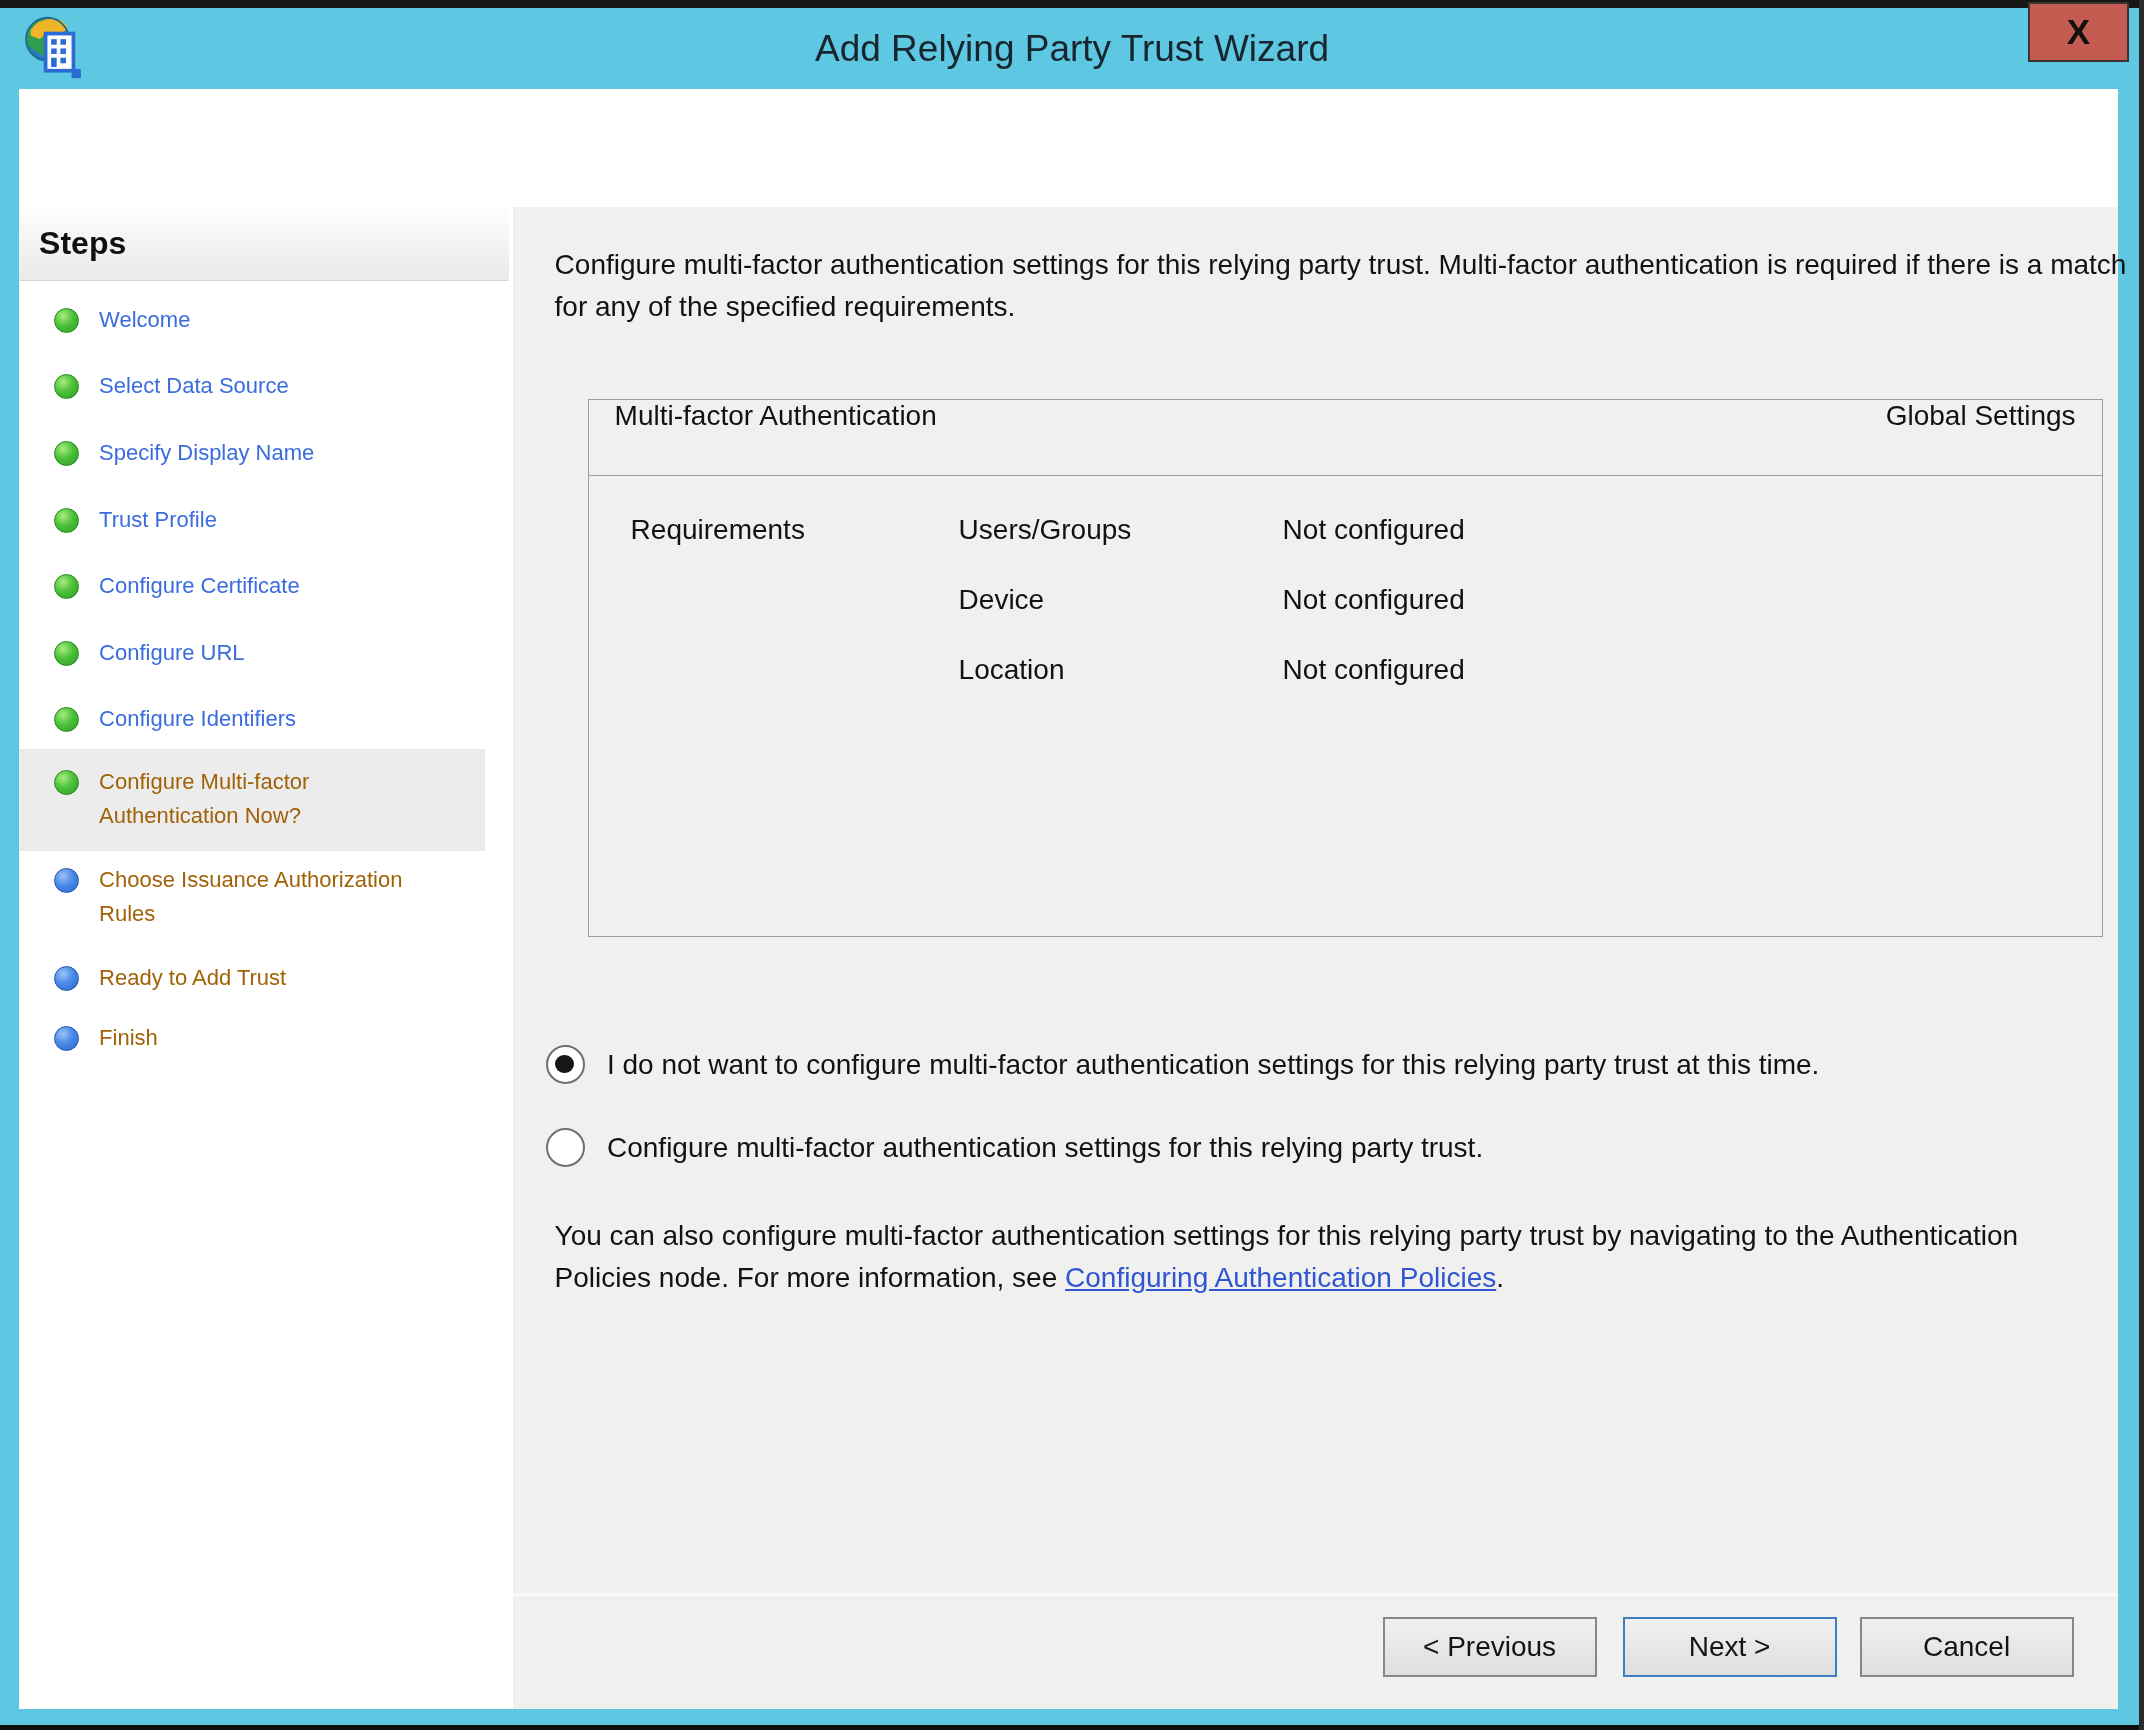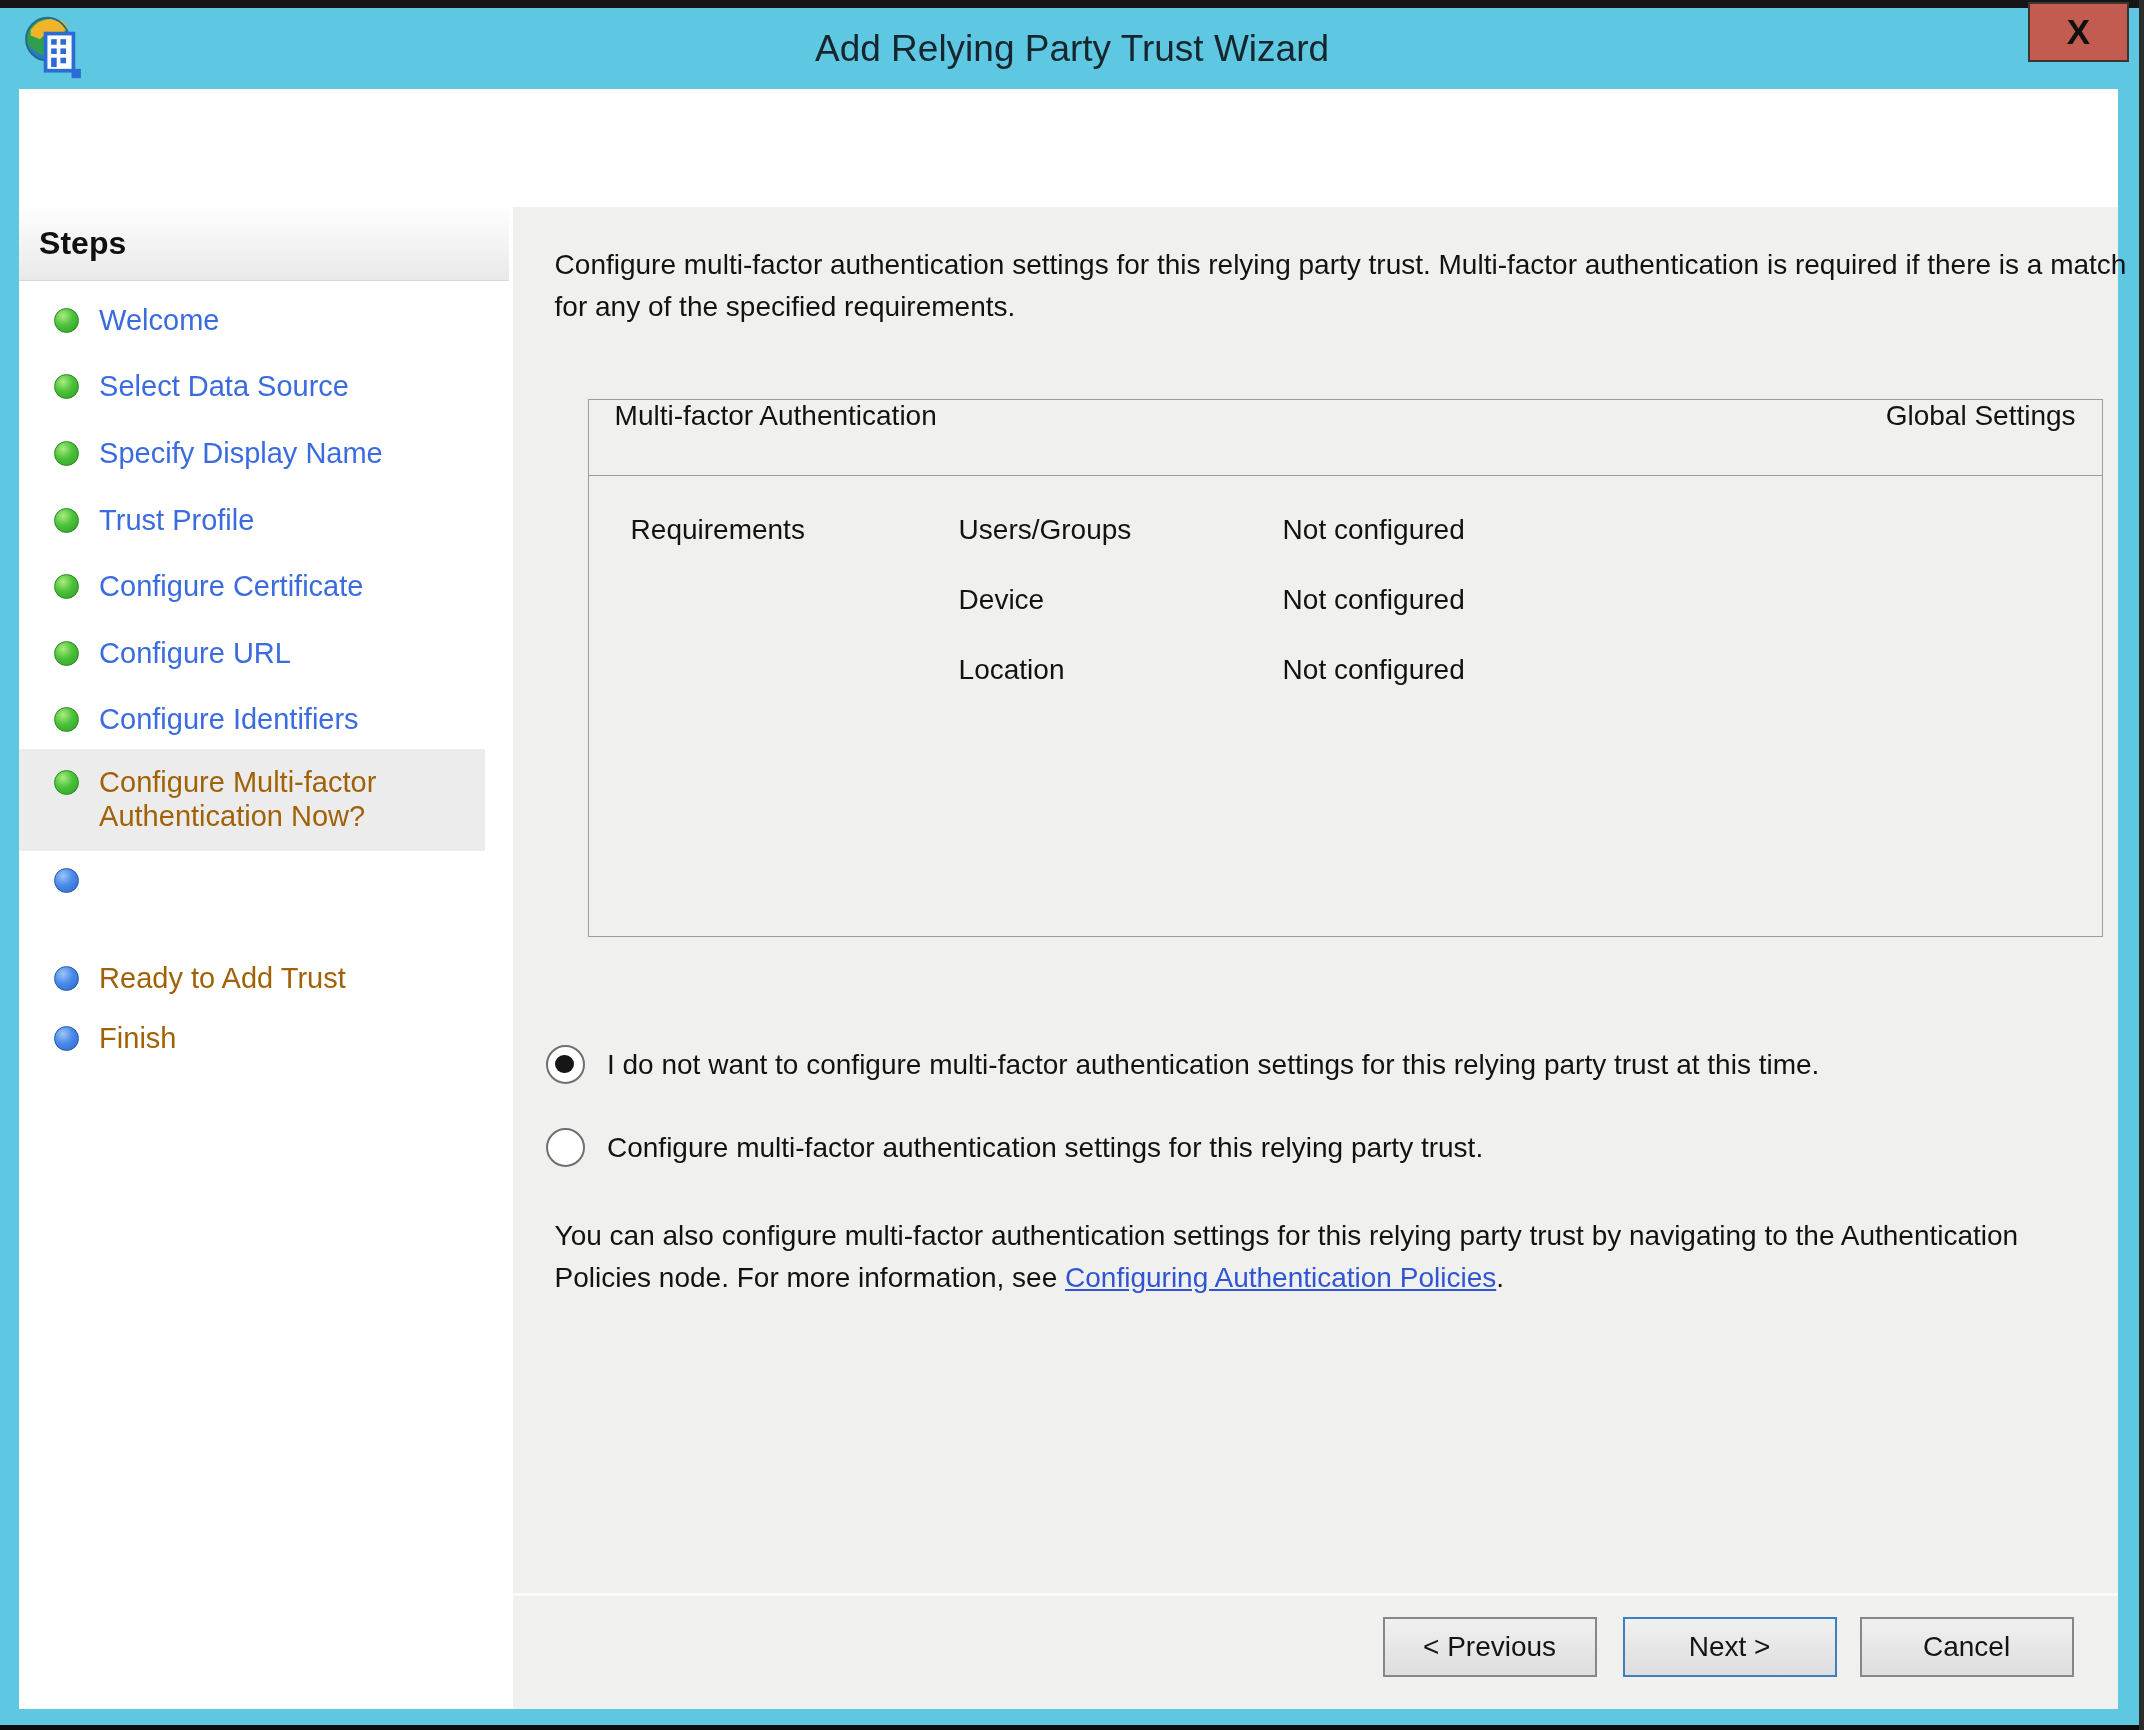--- a/index.html
+++ b/index.html
@@ -36,21 +36,21 @@
               display:flex;align-items:center;}
   .steps-head span{font-size:32px;font-weight:bold;color:#101010;padding-left:20.5px;}
   .step{position:absolute;left:0;display:flex;align-items:flex-start;
         padding-left:35px;box-sizing:border-box;width:466px;}
   .step .dot{flex:none;width:25px;height:25px;border-radius:50%;
              margin:4.7px 20.5px 0 0;box-sizing:border-box;}
   .dot.green{background:radial-gradient(circle at 35% 30%, #a9ec80 0%, #4cc13a 45%, #2d9e26 100%);
              border:1.9px solid #268a1e;}
   .dot.blue{background:radial-gradient(circle at 35% 30%, #9cc4f5 0%, #4a8ae8 45%, #2968c8 100%);
             border:1.9px solid #2257ae;}
-  .step-label{width:343px;font-size:29px;line-height:34px;}
+  .step-label{width:343px;font-size:22px;line-height:34px;}
   .step.done .step-label{color:#3a6bdf;}
   .step.current{background:#ececec;padding-top:16px;padding-bottom:17.7px;}
   .step.current .step-label,.step.upcoming .step-label{color:#a16207;}
 
   
   .main{position:absolute;left:494px;top:0;width:1605px;height:1502px;background:#f0f0ef;}
   .intro{position:absolute;left:42px;top:37px;width:1580px;
          font-size:28px;line-height:42px;color:#121212;}
 
   .mfa-box{position:absolute;left:75px;top:192px;width:1515px;height:538px;
@@ -145,20 +145,21 @@
       <div class="step done" style="top:495px">
         <span class="dot green"></span>
         <span class="step-label">Configure Identifiers</span>
       </div>
       <div class="step current" style="top:542px">
         <span class="dot green"></span>
         <span class="step-label">Configure Multi-factor Authentication Now?</span>
       </div>
       <div class="step upcoming" style="top:656px">
         <span class="dot blue"></span>
+        <span class="step-label">Choose Issuance Authorization Rules</span>
       </div>
       <div class="step upcoming" style="top:754px">
         <span class="dot blue"></span>
         <span class="step-label">Ready to Add Trust</span>
       </div>
       <div class="step upcoming" style="top:814px">
         <span class="dot blue"></span>
         <span class="step-label">Finish</span>
       </div>
     </div>

